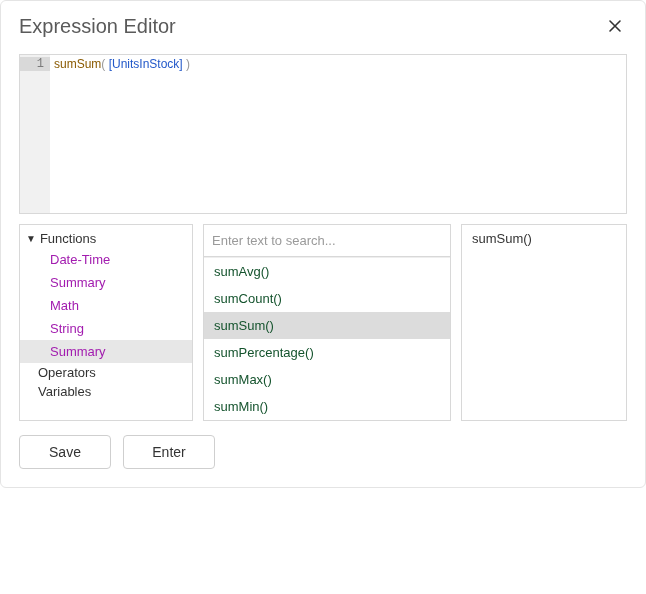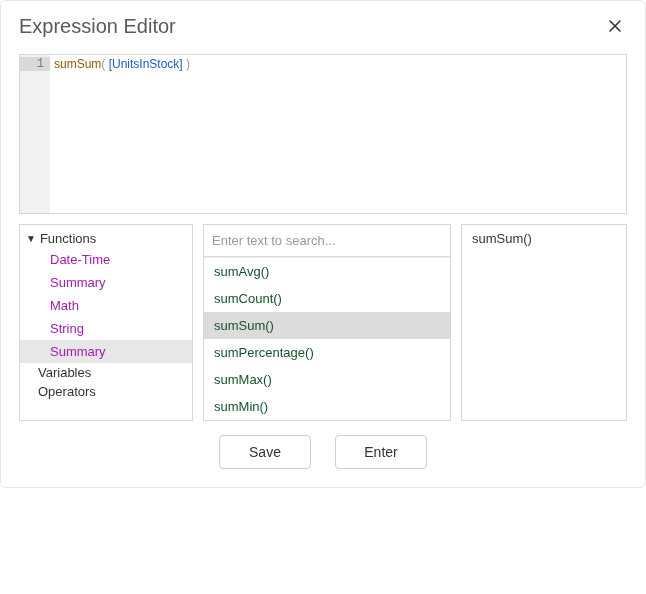--- a/index.html
+++ b/index.html
@@ -105,21 +105,21 @@
     cursor:pointer;
     font-size: 13px;
     color:#14532d;
   }
   .func-item.selected { background:#dcdcdc; }
   .func-list::-webkit-scrollbar { width: 0; }
 
   .desc { padding: 6px 10px; font-size: 13px; color:#333; }
 
   .footer {
-    display:flex; justify-content:center; gap:24px;
+    display:flex; justify-content:flex-start; gap:12px;
     padding: 14px 18px 18px;
     margin-top:auto;
   }
   .btn {
     min-width: 92px;
     padding: 8px 18px;
     border: 1px solid #cfcfcf;
     background:#fff;
     border-radius: 4px;
     font-size: 14px;
@@ -159,24 +159,24 @@
           <span>Functions</span>
         </div>
         <div id="func-children">
             <div class="tree-child">Date-Time</div>
             <div class="tree-child">Summary</div>
             <div class="tree-child">Math</div>
             <div class="tree-child">String</div>
             <div class="tree-child selected">Summary</div>
           </div>
         <div class="tree-top level2">
+          <span>Operators</span>
+        </div>
+        <div class="tree-top level2">
           <span>Variables</span>
-        </div>
-        <div class="tree-top level2">
-          <span>Operators</span>
         </div>
       </div>
     </div>
 
     <div class="panel center">
       <div class="search-wrap">
         <input class="search-input" type="text" placeholder="Enter text to search..." style="">
       </div>
       <div class="func-list" id="func-list">
           <div class="func-item">sumAvg()</div>

